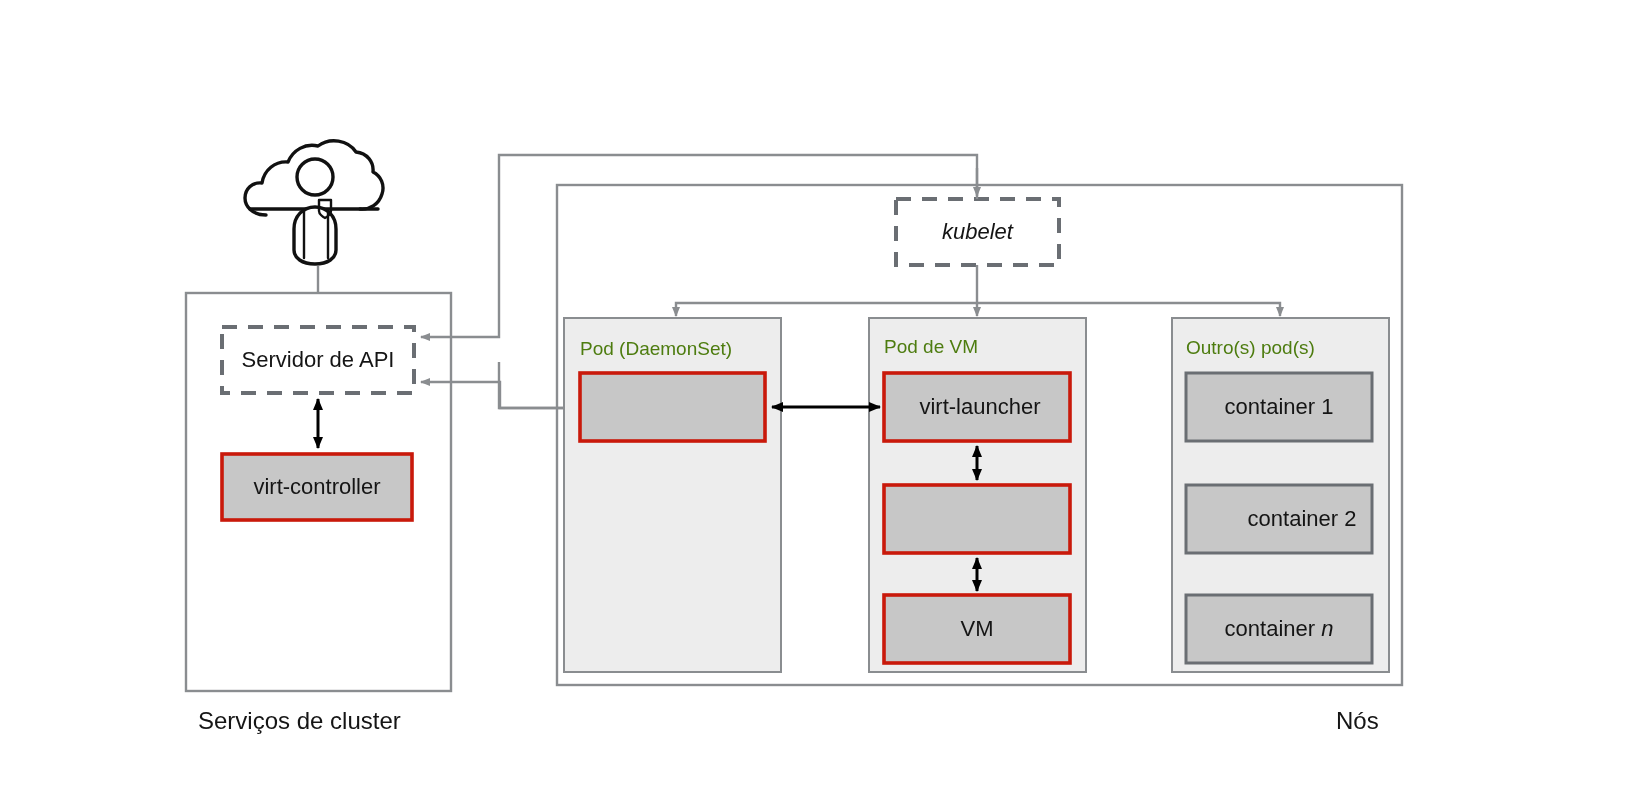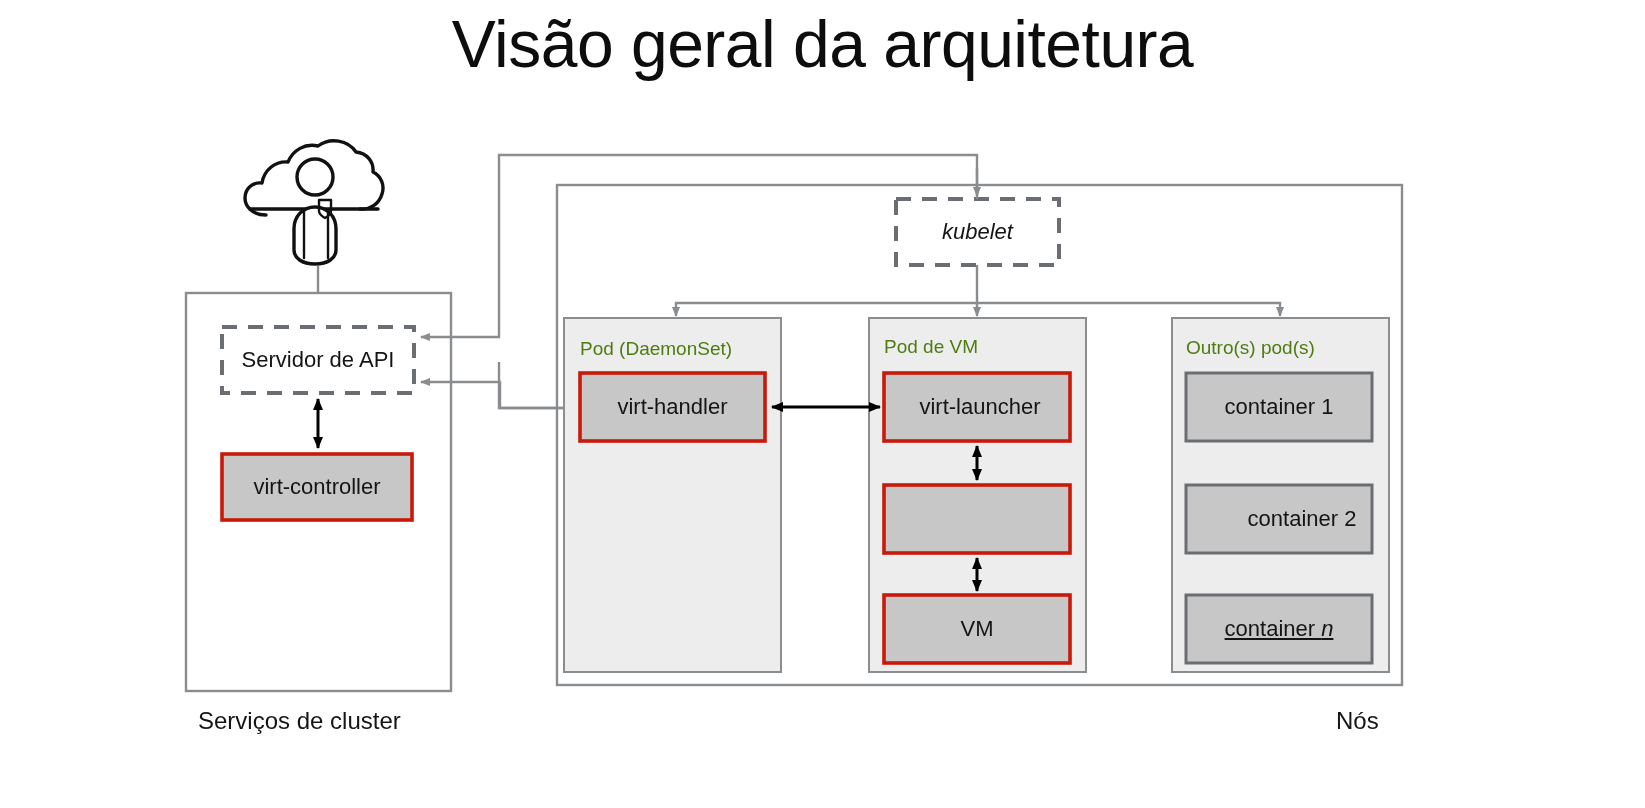--- a/index.html
+++ b/index.html
@@ -60,21 +60,20 @@
     color: #151515;
     white-space: nowrap;
   }
   .italic-n { font-style: italic; }
 </style>
 </head>
 <body>
 
 <div id="canvas">
 
-  <div class="page-title">Visão geral da arquitetura</div>
 
   <svg id="diagram-svg" viewBox="0 0 1645 808" xmlns="http://www.w3.org/2000/svg">
     <defs>
       <marker id="arrowGray" markerWidth="10" markerHeight="8" refX="9" refY="4" orient="auto" markerUnits="userSpaceOnUse">
         <path d="M0,0 L10,4 L0,8 z" fill="#8a8d90"></path>
       </marker>
       <marker id="arrowGrayStart" markerWidth="10" markerHeight="8" refX="1" refY="4" orient="auto" markerUnits="userSpaceOnUse">
         <path d="M10,0 L0,4 L10,8 z" fill="#8a8d90"></path>
       </marker>
       <marker id="arrowBlk" markerWidth="12" markerHeight="10" refX="11" refY="5" orient="auto" markerUnits="userSpaceOnUse">
@@ -154,29 +153,28 @@
     <rect x="1186" y="595" width="186" height="68" fill="#c7c7c7" stroke="#6a6e73" stroke-width="3"></rect>
   </svg>
 
   <div class="box-label" style="left:222px; top:327px; width:192px; height:66px;">Servidor de API</div>
 
   <div class="box-label" style="left:222px; top:454px; width:190px; height:66px;">virt-controller</div>
 
   <div class="box-label" style="left:896px; top:199px; width:163px; height:66px;font-style:italic;">kubelet</div>
 
   <div class="group-caption" style="left:580px; top:338px;">Pod (DaemonSet)</div>
-  <div class="box-label" style="left:580px; top:373px; width:185px; height:68px;">virt-handler</div>
 
   <div class="group-caption" style="left:884px; top:336px;">Pod de VM</div>
   <div class="box-label" style="left:884px; top:373px; width:192px; height:68px;">virt-launcher</div>
   <div class="box-label" style="left:884px; top:595px; width:186px; height:68px;">VM</div>
 
   <div class="group-caption" style="left:1186px; top:337px;">Outro(s) pod(s)</div>
   <div class="box-label" style="left:1186px; top:373px; width:186px; height:68px;">container 1</div>
   <div class="box-label" style="left:1186px; top:485px; width:186px; height:68px;padding-left:23px;">container 2</div>
-  <div class="box-label" style="left:1186px; top:595px; width:186px; height:68px;text-decoration:underline;">
+  <div class="box-label" style="left:1186px; top:595px; width:186px; height:68px;">
     <span>container <span class="italic-n">n</span></span>
   </div>
 
   <div class="zone-caption" style="left:198px; top:707px;">Serviços de cluster</div>
   <div class="zone-caption" style="left:1336px; top:707px;">Nós</div>
 
 </div>
 
 </body></html>

